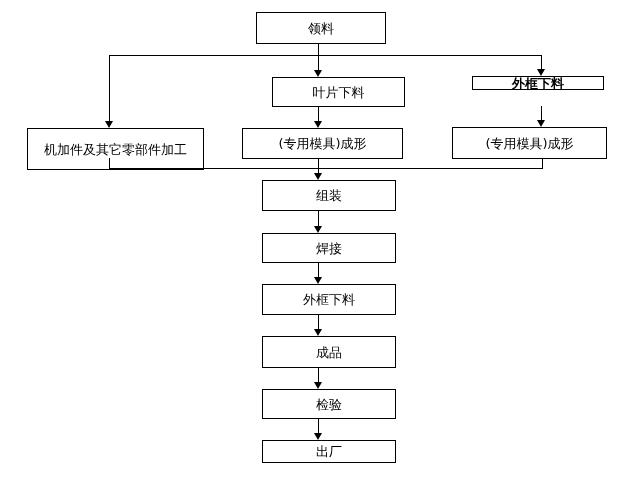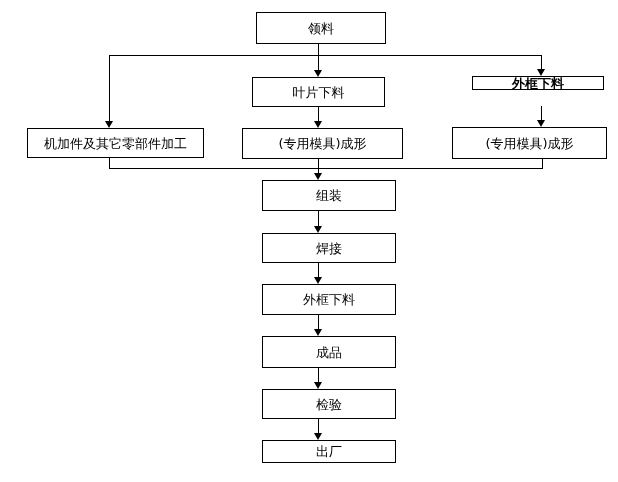--- a/index.html
+++ b/index.html
@@ -40,25 +40,25 @@
     border-top: 7px solid #000000;
   }
 </style>
 </head>
 <body>
 
 <div id="canvas">
 
   <div class="node" style="left:256px; top:12px; width:130px; height:32px;">领料</div>
 
-  <div class="node" style="left:252px; top:77px; width:133px; height:30px;">叶片下料</div>
+  <div class="node" style="left:272px; top:77px; width:133px; height:30px;">叶片下料</div>
 
   <div class="node" style="left:472px; top:76px; width:132px; height:14px;font-weight:bold;">外框下料</div>
 
-  <div class="node" style="left:27px; top:128px; width:177px; height:30px;">机加件及其它零部件加工</div>
+  <div class="node" style="left:27px; top:128px; width:177px; height:42px;">机加件及其它零部件加工</div>
 
   <div class="node" style="left:242px; top:128px; width:161px; height:31px;">(专用模具)成形</div>
 
   <div class="node" style="left:452px; top:127px; width:155px; height:32px;">(专用模具)成形</div>
 
   <div class="node" style="left:262px; top:180px; width:134px; height:31px;">组装</div>
 
   <div class="node" style="left:262px; top:233px; width:134px; height:30px;text-align:center;">焊接</div>
 
   <div class="node" style="left:262px; top:284px; width:134px; height:31px;">外框下料</div>

